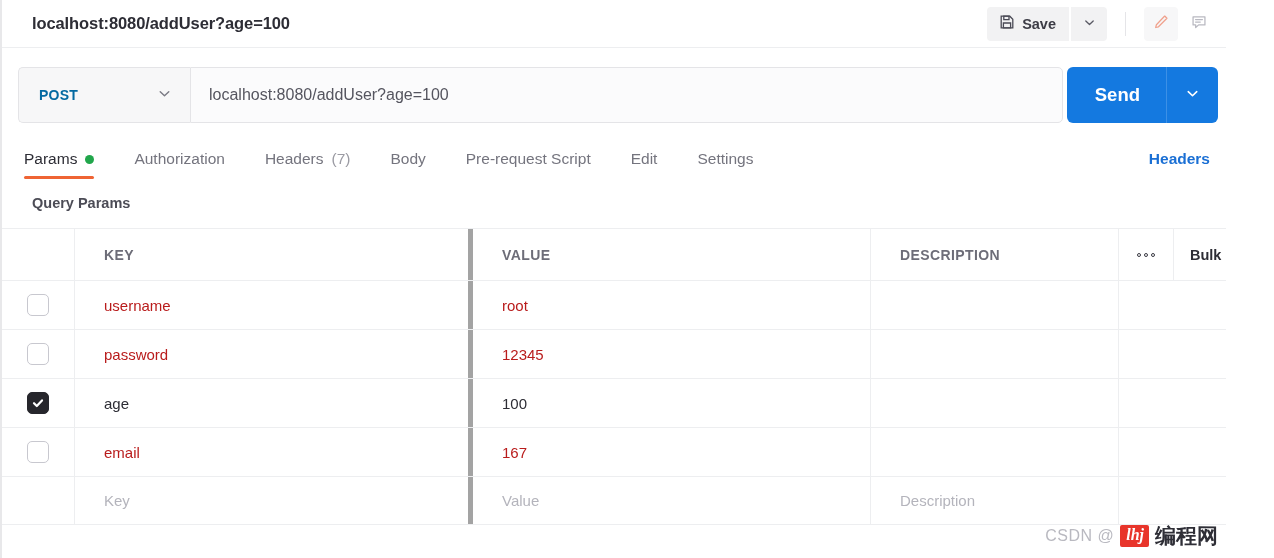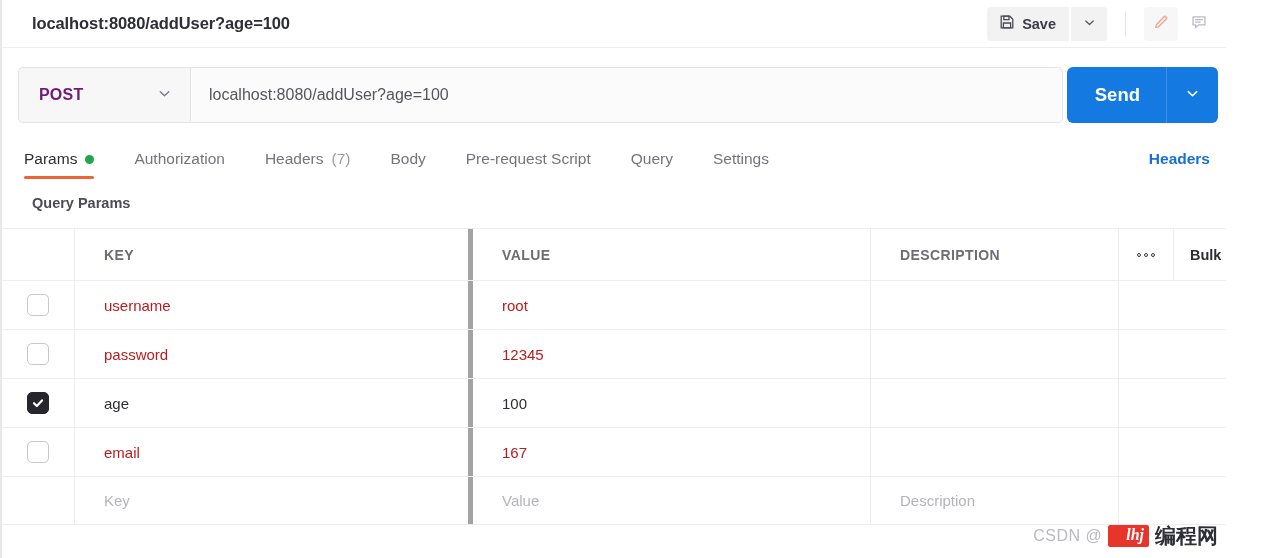--- a/index.html
+++ b/index.html
@@ -86,21 +86,21 @@
     width: 172px; height: 56px;
     background: #f7f7f8;
     border: 1px solid #e4e4e7;
     border-right: none;
     border-radius: 5px 0 0 5px;
     display: flex; align-items: center;
     padding: 0 18px 0 20px;
     cursor: pointer;
   }
   .method-label {
-    font-size: 16px; font-weight: bold; color: #701a75;
+    font-size: 14px; font-weight: bold; color: #0369a1;
     letter-spacing: 0.2px;
   }
   .method-caret { margin-left: auto; }
   .url-input {
     flex: 1; height: 56px;
     background: #fbfbfc;
     border: 1px solid #e4e4e7;
     border-radius: 0 5px 5px 0;
     display: flex; align-items: center;
     padding: 0 18px;
@@ -265,21 +265,21 @@
     font-size: 16px;
     color: #b9b9c0;
     letter-spacing: 0.5px;
   }
   .wm-logo {
     background: #e8352b;
     color: #ffffff;
     font-size: 16px;
     font-weight: bold;
     font-style: italic;
-    padding: 1px 5px 2px 18px;
+    padding: 1px 5px 2px 6px;
     border-radius: 2px;
     line-height: 1.15;
     font-family: "Liberation Serif", serif;
   }
   .wm-cn {
     font-size: 21px;
     font-weight: bold;
     color: #2e2e36;
     letter-spacing: 0px;
     font-family: "DejaVu Sans", sans-serif;
@@ -369,21 +369,21 @@
       <span>Headers</span>
       <span class="count">(7)</span>
     </div>
     <div class="tab">
       <span>Body</span>
     </div>
     <div class="tab">
       <span>Pre-request Script</span>
     </div>
     <div class="tab">
-      <span>Query</span>
+      <span>Edit</span>
     </div>
     <div class="tab">
       <span>Settings</span>
     </div>
     <div class="cookies-link">Headers</div>
   </div>
 
   <div class="qp-title">Query Params</div>
 
   <div class="table">

